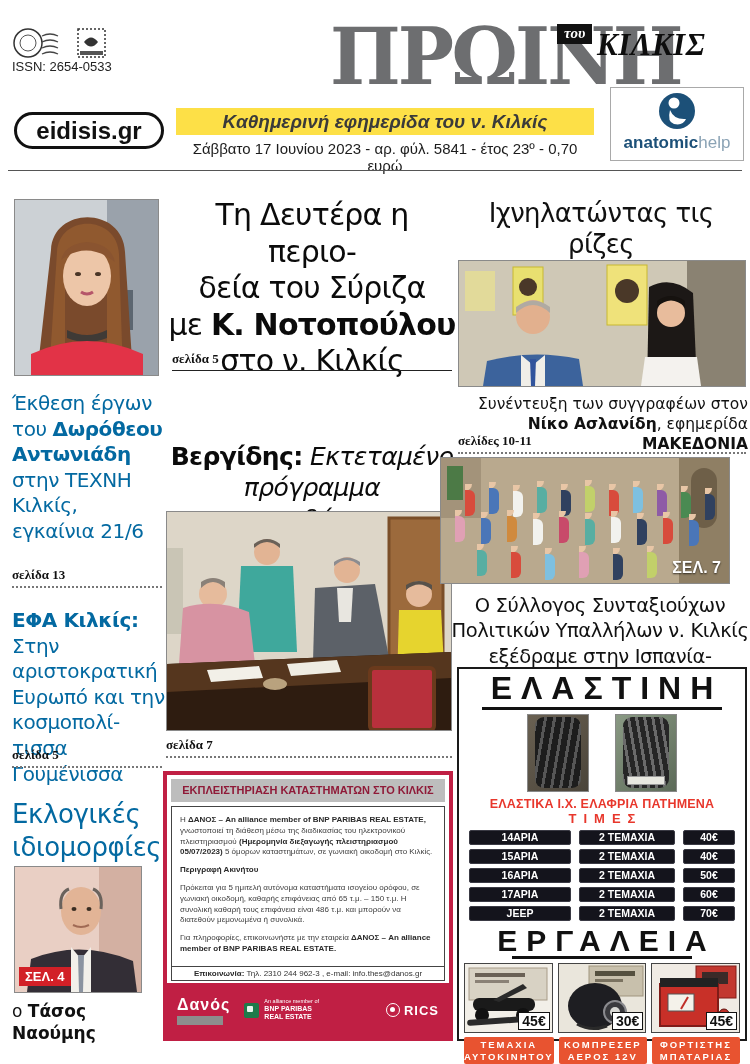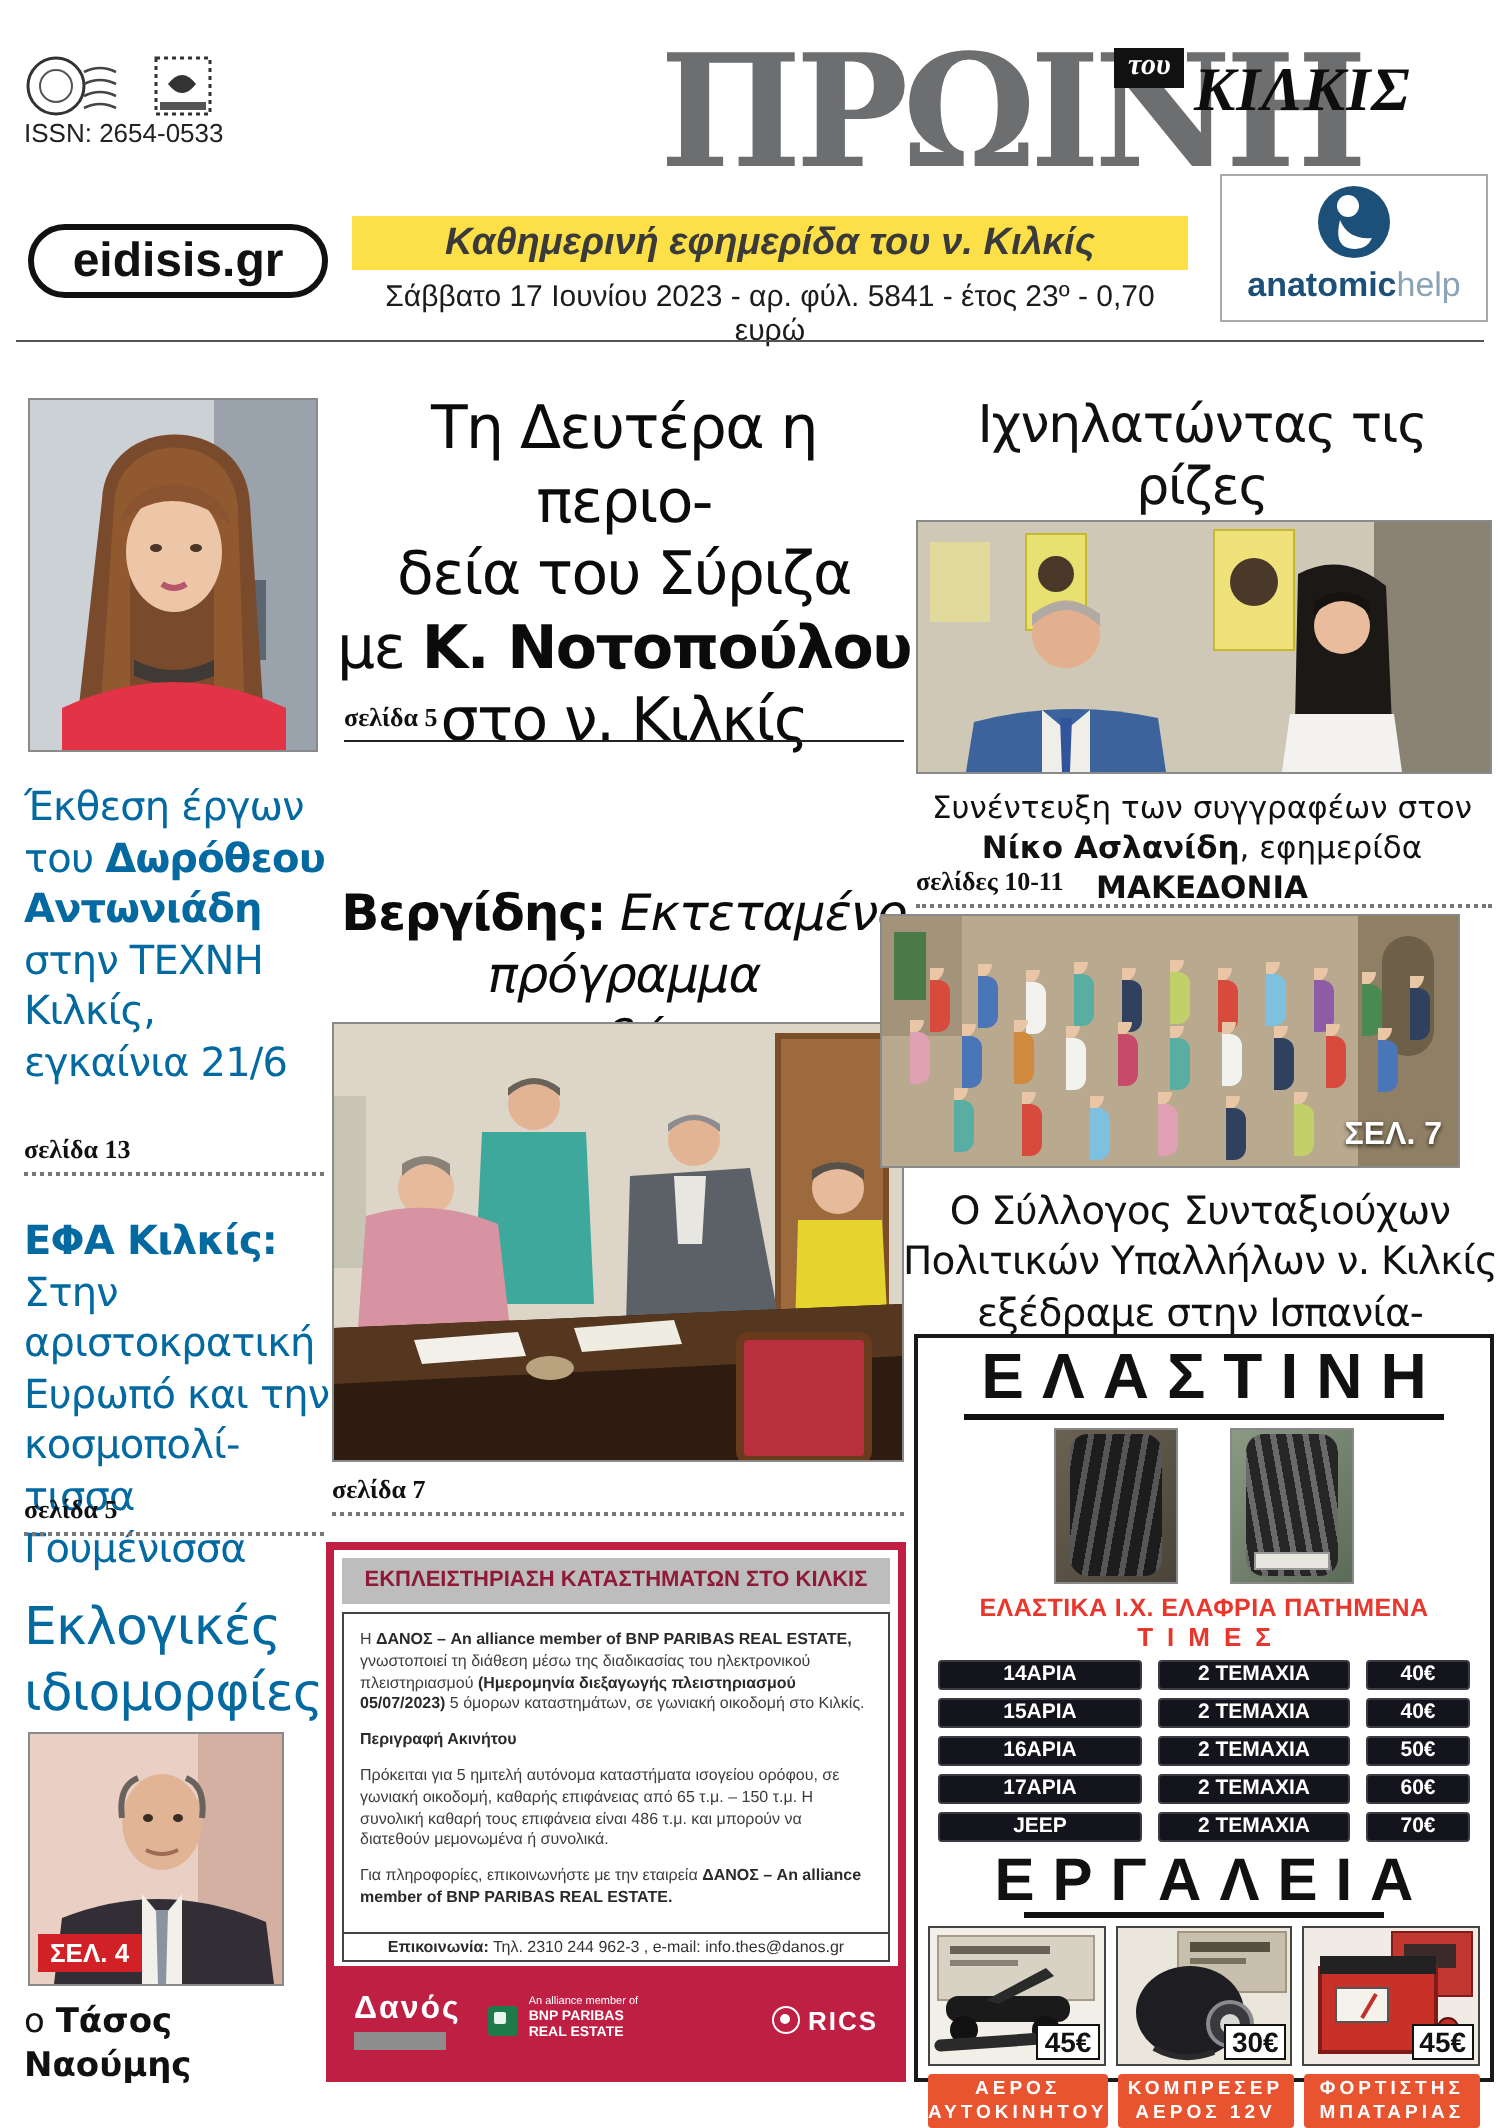--- a/index.html
+++ b/index.html
@@ -110,21 +110,21 @@
   .bnp-sq:after { content:""; position:absolute; left:3px; top:3px; width:6px; height:6px; background:#e8f5ee; border-radius:1px; }
   .bnp-txt { font:bold 7px/1.2 "Liberation Sans", sans-serif; }
   .bnp-txt .sm { font-weight:normal; font-size:5.5px; display:block; }
   .rics { margin-left:auto; font:bold 13px "Liberation Sans", sans-serif; letter-spacing:1px; display:flex; align-items:center; gap:4px; }
   .rics-ic { width:14px; height:14px; border:1.5px solid #fff; border-radius:50%; display:inline-block; position:relative; }
   .rics-ic:after{ content:""; position:absolute; left:3px; top:3px; width:5px; height:5px; background:#fff; border-radius:50%; }
 
   
   .r-head1 { left:454px; top:198px; width:294px; text-align:center; font:26px/1.2 "DejaVu Sans", sans-serif; letter-spacing:-0.6px; }
   .photo-authors { left:458px; top:260px; width:288px; height:127px; }
-  .r-cap1 { left:454px; top:394px; width:294px; text-align:center; font:15.5px/1.3 "DejaVu Sans", sans-serif; }
+  .r-cap1 { left:454px; top:394px; width:294px; text-align:right; font:15.5px/1.3 "DejaVu Sans", sans-serif; }
   .r-page1011 { left:458px; top:433px; width:288px; }
   .photo-crowd { left:440px; top:457px; width:290px; height:127px; }
   .r-cap2 { left:450px; top:593px; width:300px; text-align:center; font:19.5px/1.3 "DejaVu Sans", sans-serif; letter-spacing:-0.4px; }
 
   
   .elastini {
     left:457px; top:667px; width:290px; height:374px;
     border:2px solid #1a1a1a; background:#fff; text-align:center;
   }
   .el-title { font:bold 32px/1.05 "Liberation Sans", sans-serif; letter-spacing:9px; padding-left:9px; margin-top:3px; }
@@ -489,21 +489,21 @@
           <path d="M29,45 L36,33" stroke="#c03028" stroke-width="2"></path>
           <circle cx="72" cy="50" r="5" fill="#c03028" stroke="#601410"></circle>
           <circle cx="80" cy="58" r="5" fill="#1a1a1a"></circle>
         </svg>
         <div class="price-badge">45€</div>
       </div>
     </div>
 
     <div class="label-row">
       <div class="or-label">
-        <div>ΑΕΡΟΣ</div>
+        <div>ΤΕΜΑΧΙΑ</div>
         <div>ΑΥΤΟΚΙΝΗΤΟΥ</div>
       </div>
       <div class="or-label">
         <div>ΚΟΜΠΡΕΣΕΡ</div>
         <div>ΑΕΡΟΣ 12V</div>
       </div>
       <div class="or-label">
         <div>ΦΟΡΤΙΣΤΗΣ</div>
         <div>ΜΠΑΤΑΡΙΑΣ</div>
       </div>

